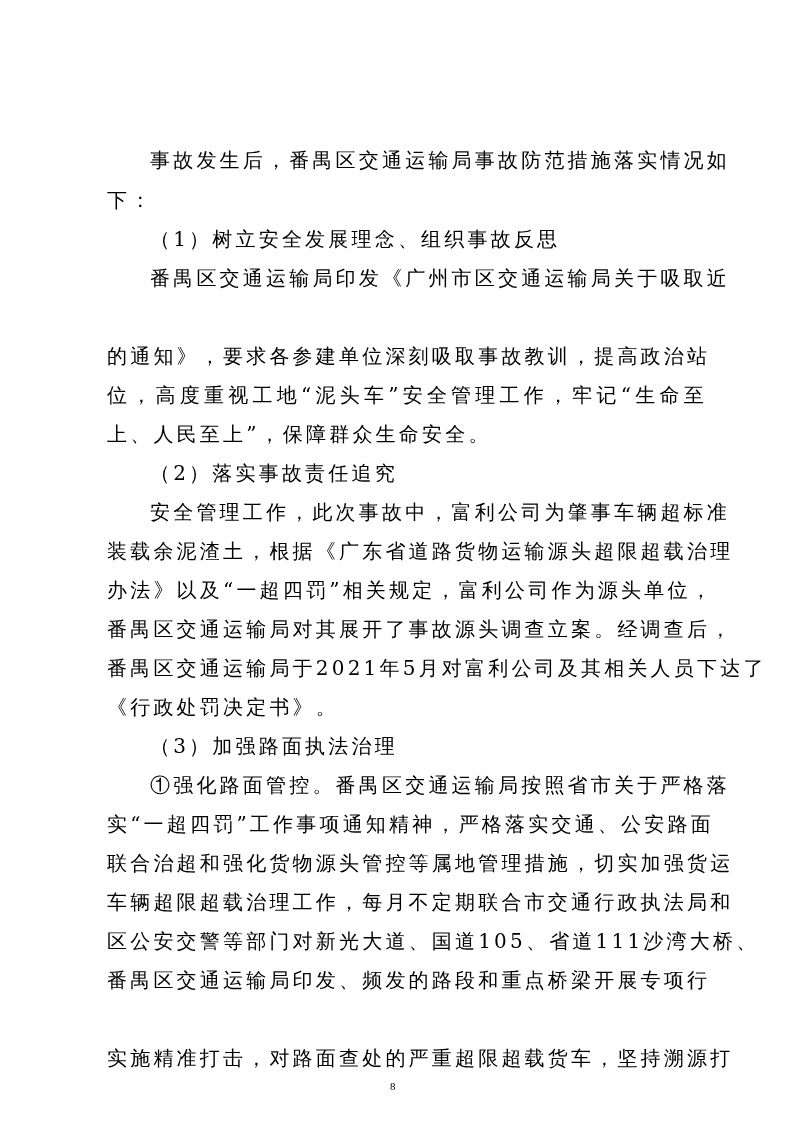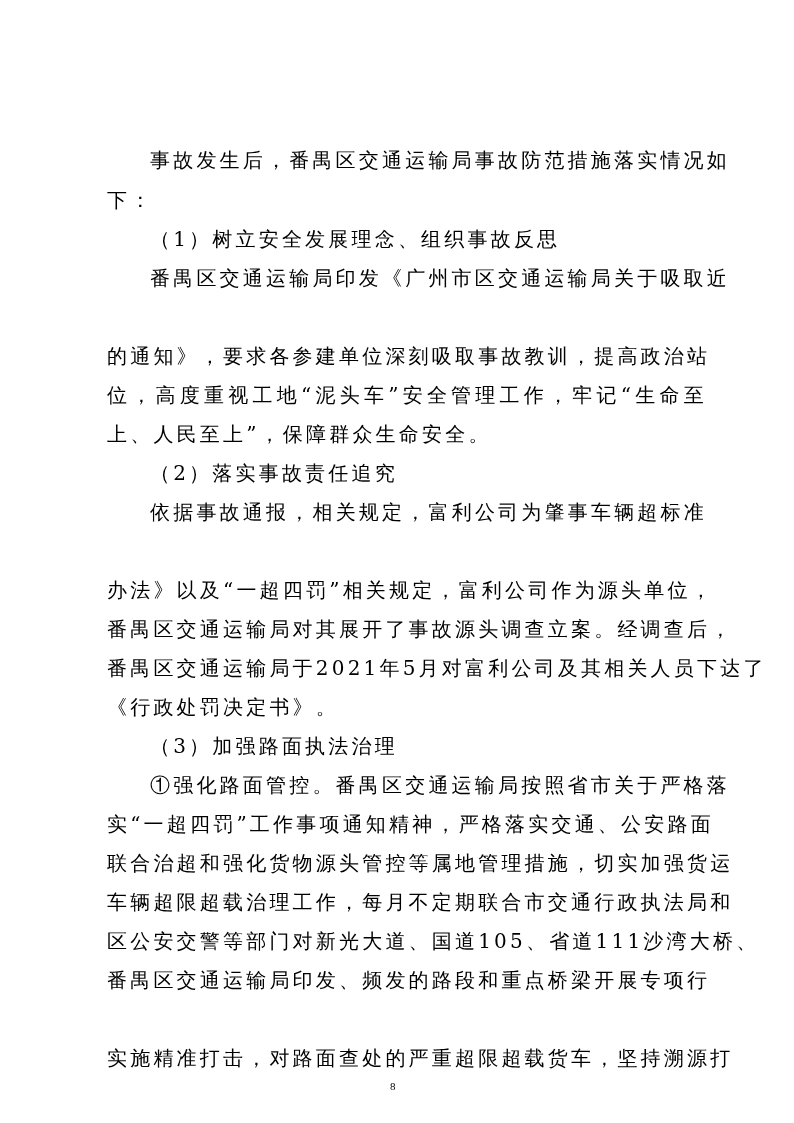--- a/index.html
+++ b/index.html
@@ -25,21 +25,22 @@
 
 <div class="page">
   <div class="line indent" style="top:143px">事故发生后，番禺区交通运输局事故防范措施落实情况如</div>
   <div class="line last" style="top:183px">下：</div>
   <div class="line indent last" style="top:222px">（1）树立安全发展理念、组织事故反思</div>
   <div class="line indent" style="top:261px">番禺区交通运输局印发《广州市区交通运输局关于吸取近</div>
   <div class="line" style="top:339px">的通知》，要求各参建单位深刻吸取事故教训，提高政治站</div>
   <div class="line" style="top:378px">位，高度重视工地“泥头车”安全管理工作，牢记“生命至</div>
   <div class="line last" style="top:417px">上、人民至上”，保障群众生命安全。</div>
   <div class="line indent last" style="top:456px">（2）落实事故责任追究</div>
-  <div class="line indent" style="top:495px">依据事故通报，相关规定，富利公司为肇事车辆超标准</div>
+  <div class="line indent" style="top:495px">安全管理工作，此次事故中，富利公司为肇事车辆超标准</div>
+  <div class="line" style="top:534px">装载余泥渣土，根据《广东省道路货物运输源头超限超载治理</div>
   <div class="line" style="top:612px">番禺区交通运输局对其展开了事故源头调查立案。经调查后，</div>
   <div class="line" style="top:573px">办法》以及“一超四罚”相关规定，富利公司作为源头单位，</div>
   <div class="line" style="top:651px">番禺区交通运输局于2021年5月对富利公司及其相关人员下达了</div>
   <div class="line last" style="top:690px">《行政处罚决定书》。</div>
   <div class="line indent last" style="top:729px">（3）加强路面执法治理</div>
   <div class="line indent" style="top:768px">①强化路面管控。番禺区交通运输局按照省市关于严格落</div>
   <div class="line" style="top:807px">实“一超四罚”工作事项通知精神，严格落实交通、公安路面</div>
   <div class="line" style="top:846px">联合治超和强化货物源头管控等属地管理措施，切实加强货运</div>
   <div class="line" style="top:885px">车辆超限超载治理工作，每月不定期联合市交通行政执法局和</div>
   <div class="line" style="top:924px">区公安交警等部门对新光大道、国道105、省道111沙湾大桥、</div>

